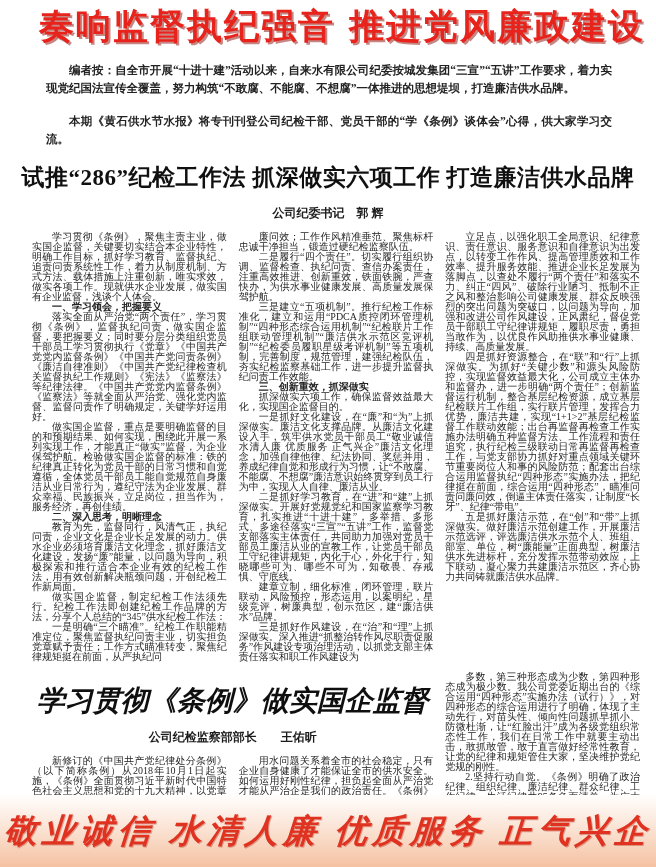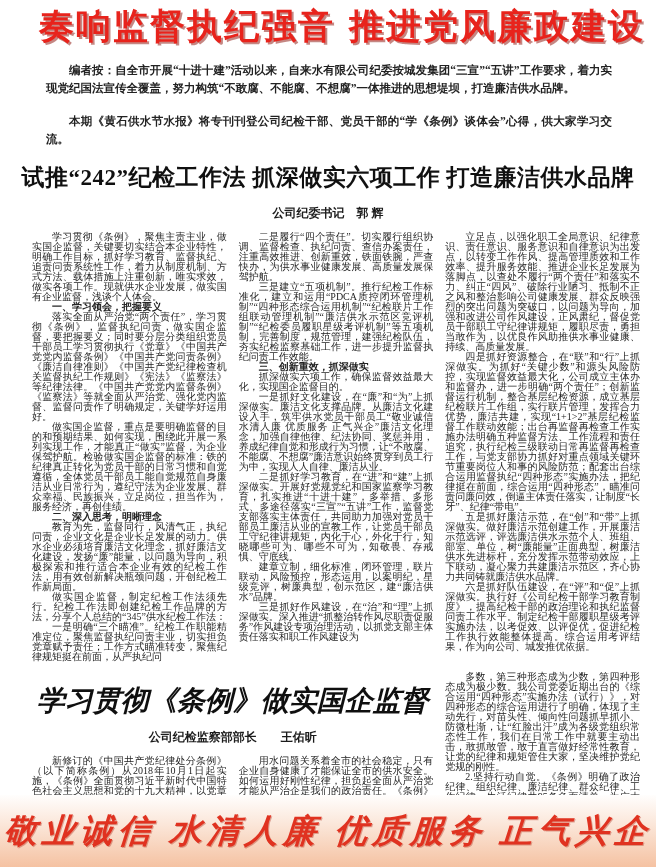--- a/index.html
+++ b/index.html
@@ -43,49 +43,49 @@
 
 <div class="page">
 
   <div class="top-banner">奏响监督执纪强音  推进党风廉政建设</div>
 
   <div class="editor-note">
       <p>编者按：自全市开展“十进十建”活动以来，自来水有限公司纪委按城发集团“三宣”“五讲”工作要求，着力实现党纪国法宣传全覆盖，努力构筑“不敢腐、不能腐、不想腐”一体推进的思想堤坝，打造廉洁供水品牌。</p>
       <p>本期《黄石供水节水报》将专刊刊登公司纪检干部、党员干部的“学《条例》谈体会”心得，供大家学习交流。</p>
     </div>
 
-  <h1 class="a1-title">试推“242”纪检工作法  抓深做实六项工作  打造廉洁供水品牌</h1>
+  <h1 class="a1-title">试推“286”纪检工作法  抓深做实六项工作  打造廉洁供水品牌</h1>
   <div class="byline">公司纪委书记　郭  辉</div>
 
   <div class="main">
     <div class="col a1c1">
         <p>学习贯彻《条例》，聚焦主责主业，做实国企监督，关键要切实结合本企业特性，明确工作目标，抓好学习教育、监督执纪、追责问责系统性工作，着力从制度机制、方式方法、载体措施上注重创新，唯实求效，做实各项工作。现就供水企业发展，做实国有企业监督，浅谈个人体会。</p>
         <p class="hd">一、学习领会，把握要义</p>
         <p>落实全面从严治党“两个责任”，学习贯彻《条例》，监督执纪问责，做实国企监督，要把握要义；同时要分层分类组织党员干部员工学习贯彻执行《党章》《中国共产党党内监督条例》《中国共产党问责条例》《廉洁自律准则》《中国共产党纪律检查机关监督执纪工作规则》《宪法》《监察法》等纪律法律。《中国共产党党内监督条例》《监察法》等就全面从严治党、强化党内监督、监督问责作了明确规定，关键学好运用好。</p>
         <p>做实国企监督，重点是要明确监督的目的和预期结果、如何实现，围绕此开展一系列实现工作，才能真正“做实”监督，为企业保驾护航。检验做实国企监督的标准：铁的纪律真正转化为党员干部的日常习惯和自觉遵循，全体党员干部员工能自觉规范自身廉洁从业日常行为，遵纪守法为企业发展、群众幸福、民族振兴，立足岗位，担当作为，服务经济，再创佳绩。</p>
         <p class="hd">二、深入思考，明晰理念</p>
         <p>教育为先，监督同行，风清气正，执纪问责，企业文化是企业长足发展的动力。供水企业必须培育廉洁文化理念，抓好廉洁文化建设，发扬“廉”能量，以问题为导向，积极探索和推行适合本企业有效的纪检工作法，用有效创新解决瓶颈问题，开创纪检工作新局面。</p>
         <p>做实国企监督，制定纪检工作法须先行。纪检工作法即创建纪检工作品牌的方法，分享个人总结的“345”供水纪检工作法：</p>
         <p>一是明确“三个瞄准”。纪检工作职能精准定位，聚焦监督执纪问责主业，切实担负党章赋予责任；工作方式瞄准转变，聚焦纪律规矩挺在前面，从严执纪问</p>
       </div>
     <div class="col a1c2">
+        <p>廉问效；工作作风精准垂范、聚焦标杆忠诚干净担当，锻造过硬纪检监察队伍。</p>
         <p>二是履行“四个责任”。切实履行组织协调、监督检查、执纪问责、查信办案责任，注重高效推进、创新重效，铁面铁腕，严查快办，为供水事业健康发展、高质量发展保驾护航。</p>
         <p>三是建立“五项机制”。推行纪检工作标准化，建立和运用“PDCA质控闭环管理机制”“四种形态综合运用机制”“纪检联片工作组联动管理机制”“廉洁供水示范区竞评机制”“纪检委员履职星级考评机制”等五项机制，完善制度，规范管理，建强纪检队伍，夯实纪检监察基础工作，进一步提升监督执纪问责工作效能。</p>
         <p class="hd">三、创新重效，抓深做实</p>
         <p>抓深做实六项工作，确保监督效益最大化，实现国企监督目的。</p>
         <p>一是抓好文化建设，在“廉”和“为”上抓深做实。廉洁文化支撑品牌。从廉洁文化建设入手，筑牢供水党员干部员工“敬业诚信 水清人廉 优质服务 正气兴企”廉洁文化理念，加强自律他律、纪法协同、奖惩并用，养成纪律自觉和形成行为习惯，让“不敢腐、不能腐、不想腐”廉洁意识始终贯穿到员工行为中，实现人人自律、廉洁从业。</p>
         <p>二是抓好学习教育，在“进”和“建”上抓深做实。开展好党规党纪和国家监察学习教育，扎实推进“十进十建”，多举措、多形式、多途径落实“三宣”“五讲”工作，监督党支部落实主体责任，共同助力加强对党员干部员工廉洁从业的宣教工作，让党员干部员工守纪律讲规矩，内化于心，外化于行，知晓哪些可为、哪些不可为，知敬畏、存戒惧、守底线。</p>
         <p>建章立制，细化标准，闭环管理，联片联动，风险预控，形态运用，以案明纪，星级竞评，树廉典型，创示范区，建“廉洁供水”品牌。</p>
         <p>三是抓好作风建设，在“治”和“理”上抓深做实。深入推进“抓整治转作风尽职责促服务”作风建设专项治理活动，以抓党支部主体责任落实和职工作风建设为</p>
       </div>
     <div class="col a1c3">
         <p>立足点，以强化职工全局意识、纪律意识、责任意识、服务意识和自律意识为出发点，以转变工作作风、提高管理质效和工作效率、提升服务效能、推进企业长足发展为落脚点，以查处不履行“两个责任”和落实不力、纠正“四风”、破除行业陋习、抵制不正之风和整治影响公司健康发展、群众反映强烈的突出问题为突破口，以问题为导向，加强和改进公司作风建设，正风肃纪，督促党员干部职工守纪律讲规矩，履职尽责，勇担当敢作为，以优良作风助推供水事业健康、持续、高质量发展。</p>
         <p>四是抓好资源整合，在“联”和“行”上抓深做实。为抓好“关键少数”和源头风险防控，实现监督效益最大化，公司成立主体办和监督办，进一步明确“两个责任”；创新监督运行机制，整合基层纪检资源，成立基层纪检联片工作组，实行联片管理，发挥合力优势，廉洁共建，实现“1+1&gt;2”基层纪检监督工作联动效能；出台再监督再检查工作实施办法明确五种监督方法、工作流程和责任追究，执行纪检三级联动日常再监督再检查工作，与党支部协力抓好对重点领域关键环节重要岗位人和事的风险防范；配套出台综合运用监督执纪“四种形态”实施办法，把纪律挺在前面，综合运用“四种形态”，瞄准问责问廉问效，倒逼主体责任落实，让制度“长牙”、纪律“带电”。</p>
         <p>五是抓好廉洁示范，在“创”和“带”上抓深做实。做好廉洁示范创建工作，开展廉洁示范选评，评选廉洁供水示范个人、班组、部室、单位，树“廉能量”正面典型，树廉洁供水先进标杆，充分发挥示范带动效应，上下联动，凝心聚力共建廉洁示范区，齐心协力共同铸就廉洁供水品牌。</p>
-        <p>六是抓好队伍建设，在“评”和“促”上抓深做实。执行好《公司纪检干部学习教育制度》，提高纪检干部的政治理论和执纪监督问责工作水平。制定纪检干部履职星级考评实施办法，以考促效、以评促优，促进纪检工作执行效能整体提高。综合运用考评结果，作为向公司、城发推优依据。</p>
       </div>
 
     <div class="a2head">
       <h2 class="a2-title">学习贯彻《条例》做实国企监督</h2>
       <div class="byline">公司纪检监察部部长　　王佑昕</div>
       <div class="a2cols">
         <div class="col">
             <p>新修订的《中国共产党纪律处分条例》（以下简称条例）从2018年10月1日起实施，《条例》全面贯彻习近平新时代中国特色社会主义思想和党的十九大精神，以党章为根本遵循，将党章和党内法规的要求具体进行了细化，扎紧了制度的笼子，充分发挥党的纪律建设标本兼治的利器作用，让制度“长牙”、纪律“带电”，是纪在法前、纪严于法的具体表现，也是新时代党员干部的“紧箍咒”。作为国有企业的纪检干部，在学习贯彻《条例》上要走在前面，带头学习贯彻，率先垂范，强化监督，时刻把纪律挺在前面。</p>
             <p>自来水有限公司作为有着60多年历史的老国有企业，主业是安全优质供水，在行业上有其特殊性，点多面广，更多的是注重承担社会效益，千家万户的</p>
           </div>

